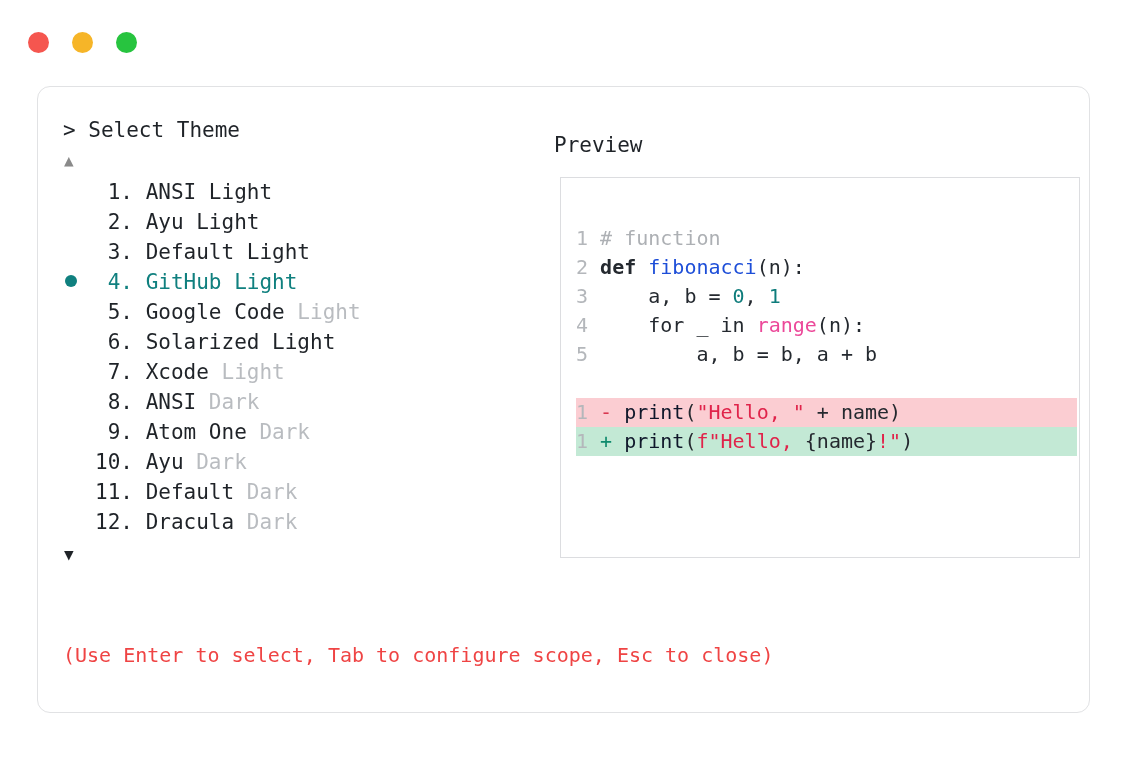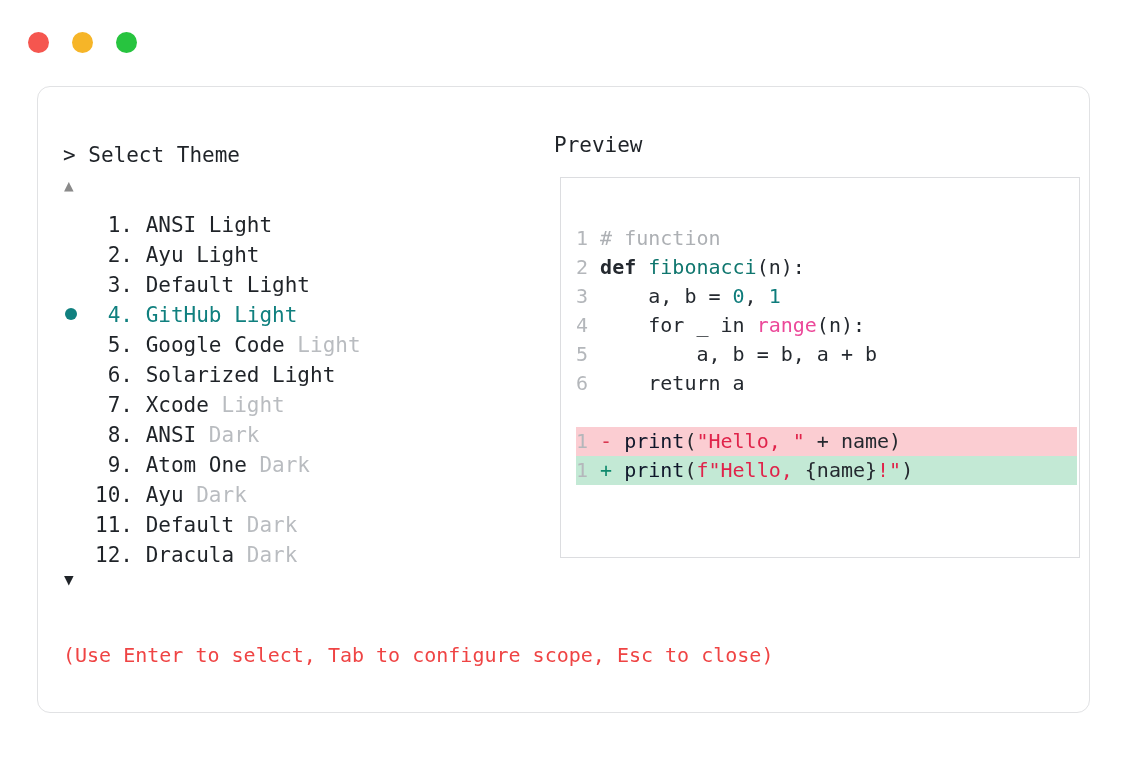--- a/index.html
+++ b/index.html
@@ -51,21 +51,21 @@
     position: absolute;
     left: 0; top: 0;
     width: 100%;
     height: 100%;
   }
 
   
   .left-col {
     position: absolute;
     left: 25px;
-    top: 56px;
+    top: 31px;
     width: 480px;
   }
   .col-title {
     font-size: 21px;
     line-height: 25px;
     color: #1f2328;
     white-space: pre;
     letter-spacing: 0px;
   }
   .scroll-arrow {
@@ -111,21 +111,21 @@
     border-radius: 50%;
     background: #10807f;
   }
   .idx {
     display: inline-block;
     width: 42px;
     text-align: right;
     white-space: pre;
   }
   .theme-name { white-space: pre; }
-  .theme-variant { white-space: pre; margin-top: 8px; }
+  .theme-variant { white-space: pre; }
   .theme-row.selected .idx,
   .theme-row.selected .idx-dot,
   .theme-row.selected .theme-name,
   .theme-row.selected .theme-variant { color: #10807f; }
   .variant-muted { color: #b9bcc0; }
 
   
   .hint {
     position: absolute;
     left: 25px;
@@ -168,21 +168,21 @@
   }
   .lnum {
     color: #b4b7bb;
     white-space: pre;
   }
   .code-gap { height: 29px; }
 
   
   .tok-comment { color: #adb0b4; }
   .tok-kw      { color: #24292f; font-weight: bold; }
-  .tok-fn      { color: #0f766e; }
+  .tok-fn      { color: #1d4ed8; }
   .tok-plain   { color: #24292f; }
   .tok-num     { color: #0e7c7b; }
   .tok-builtin { color: #ec4899; }
   .tok-str     { color: #e0234a; }
   .tok-call    { color: #0f172a; }
 
   
   .diff-line { display: block; height: 29px; white-space: pre; }
   .diff-del { background: #fbcdd2; }
   .diff-add { background: #c3e9d5; }
@@ -229,21 +229,20 @@
     <div class="right-col">
       <div class="col-title">Preview</div>
 
       <div class="preview-box">
         <div class="code" id="code-block">
             <span class="code-line"><span class="lnum">1</span><span class="tok-plain"> </span><span class="tok-comment"># function</span></span>
             <span class="code-line"><span class="lnum">2</span><span class="tok-plain"> </span><span class="tok-kw">def </span><span class="tok-fn">fibonacci</span><span class="tok-plain">(n):</span></span>
             <span class="code-line"><span class="lnum">3</span><span class="tok-plain"> </span><span class="tok-plain">    a, b = </span><span class="tok-num">0</span><span class="tok-plain">, </span><span class="tok-num">1</span></span>
             <span class="code-line"><span class="lnum">4</span><span class="tok-plain"> </span><span class="tok-plain">    for _ in </span><span class="tok-builtin">range</span><span class="tok-plain">(n):</span></span>
             <span class="code-line"><span class="lnum">5</span><span class="tok-plain"> </span><span class="tok-plain">        a, b = b, a + b</span></span>
-            <span class="code-line"><span class="lnum">6</span><span class="tok-plain"> </span><span class="tok-plain">    return a</span></span>
             <span class="code-line code-gap"> </span>
             <span class="diff-line diff-del"><span class="lnum">1</span><span class="tok-plain"> </span><span class="marker-del">-</span><span class="tok-plain"> </span><span class="tok-call">print</span><span class="tok-plain">(</span><span class="tok-str">"Hello, "</span><span class="tok-plain"> + name)</span></span>
             <span class="diff-line diff-add"><span class="lnum">1</span><span class="tok-plain"> </span><span class="marker-add">+</span><span class="tok-plain"> </span><span class="tok-call">print</span><span class="tok-plain">(</span><span class="tok-str">f"Hello, </span><span class="tok-plain">{name}</span><span class="tok-str">!"</span><span class="tok-plain">)</span></span>
           </div>
       </div>
     </div>
 
   </div>
 </div>
 

